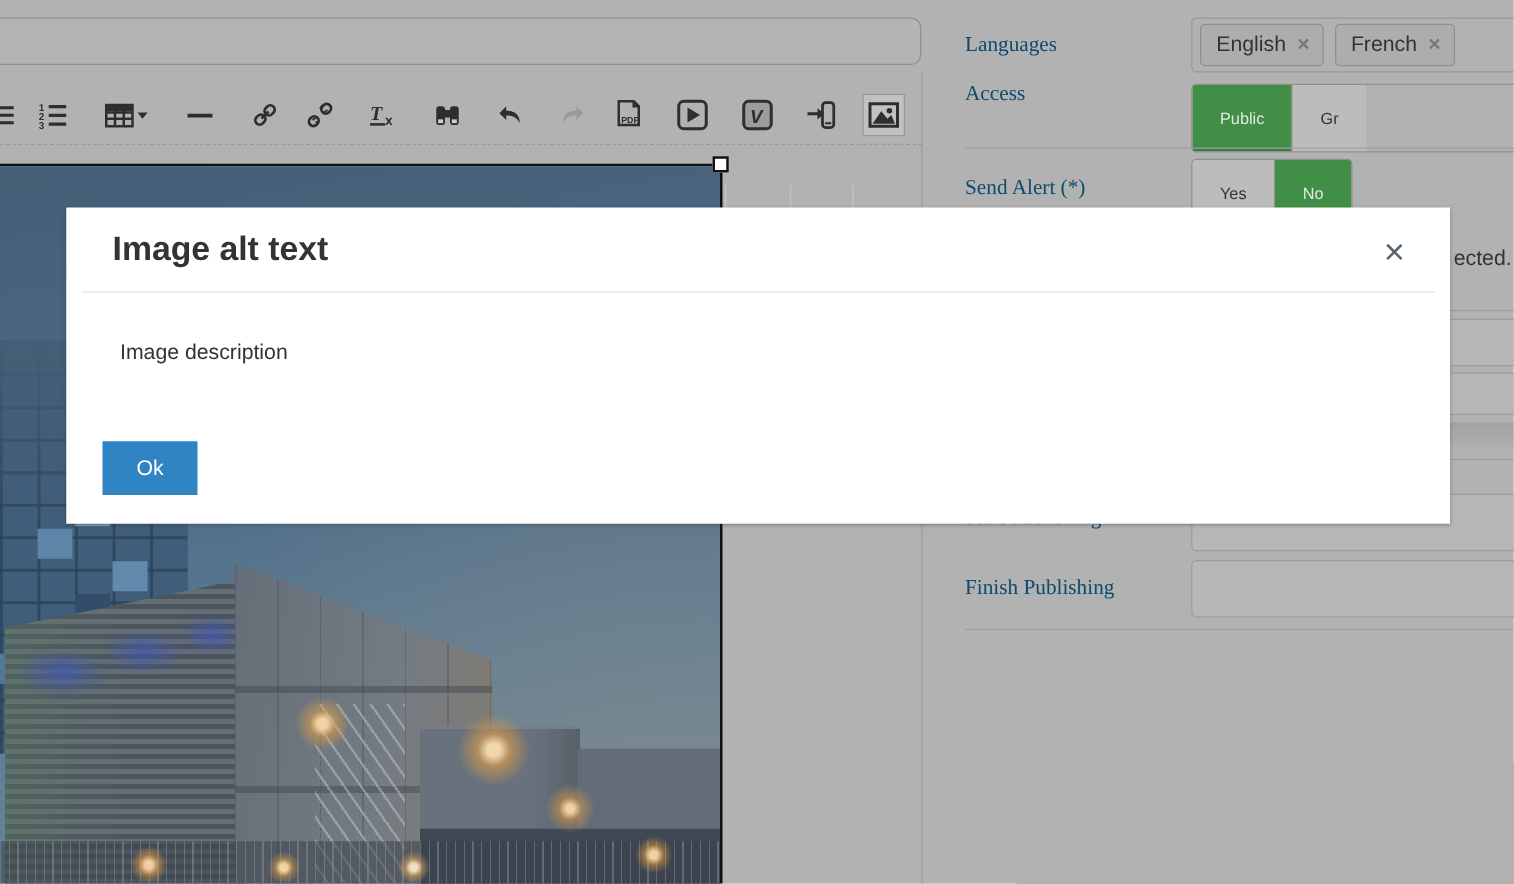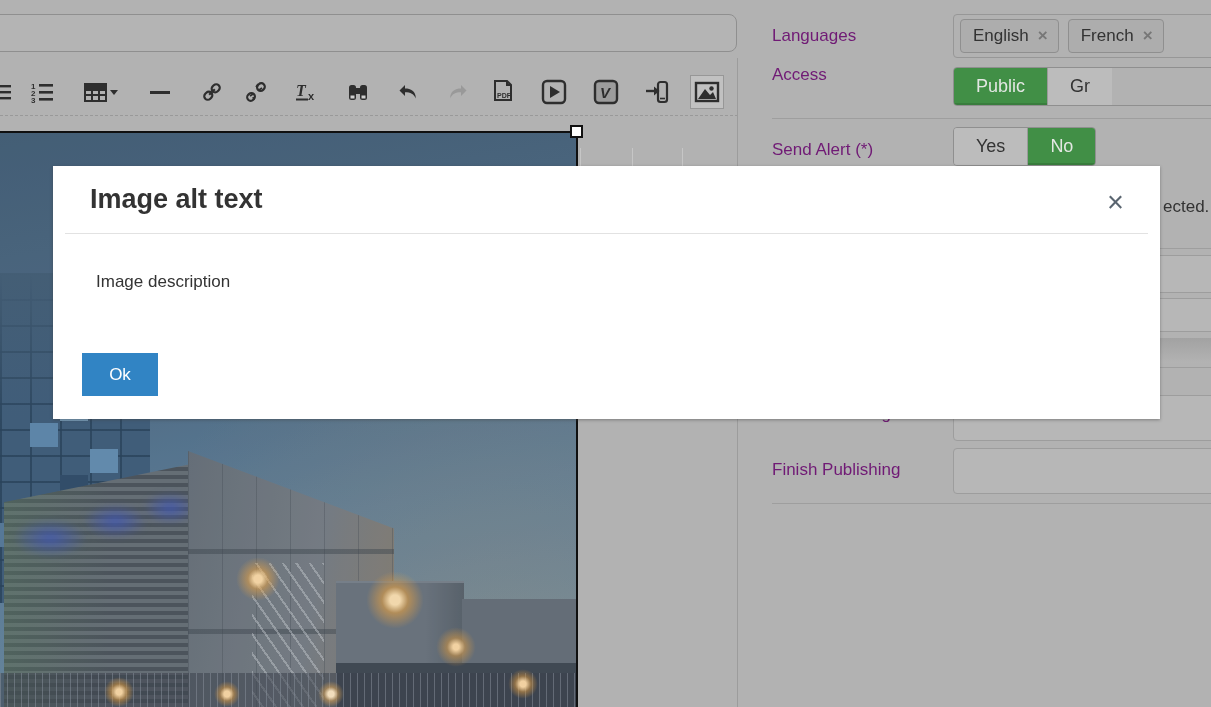--- a/index.html
+++ b/index.html
@@ -49,27 +49,27 @@
   .rbox1{position:absolute;left:336px;top:448px;width:128px;height:128px;background:linear-gradient(90deg,#5d6874 70%,#49545f);border-top:2px solid #6d7884;}
   .rbox2{position:absolute;left:462px;top:466px;width:116px;height:110px;background:#57626e;}
   .rdark{position:absolute;left:336px;top:530px;width:242px;height:46px;background:#2d3743;}
   .fence{position:absolute;left:0;top:540px;width:100%;height:36px;
     background:repeating-linear-gradient(90deg,rgba(132,142,156,.5) 0 1px,transparent 1px 7px),rgba(38,46,58,.55);}
   .lamp{position:absolute;border-radius:50%;}
   .dim{position:absolute;inset:0;background:rgba(165,165,165,.16);}
   .handle{position:absolute;left:570px;top:125px;width:13px;height:13px;background:#fff;border:2px solid #111;box-sizing:border-box;z-index:3;}
   
   .sidebar{position:absolute;left:738px;top:0;width:473px;height:707px;color:#333;font-size:17px;}
-  .sb-label{position:absolute;left:34px;color:#701a75;}
+  .sb-label{position:absolute;left:34px;color:#0c4a6e;font-family:Liberation Serif, serif;}
   .sb-sep{position:absolute;left:34px;right:0;height:1px;background:#9e9e9e;}
   .lang-field{position:absolute;left:215px;top:14px;right:-12px;height:44px;border:1px solid #979797;border-radius:4px;box-sizing:border-box;display:flex;align-items:center;padding-left:6px;gap:9px;}
   .chip{display:flex;align-items:center;gap:9px;height:32px;padding:0 10px 0 12px;background:#adadad;border:1px solid #8f8f8f;border-radius:4px;}
   .chip .x{color:#777;font-weight:bold;font-size:17px;cursor:pointer;}
   .btn-group{position:absolute;display:flex;border-radius:4px;overflow:hidden;border:1px solid #8f8f8f;box-sizing:border-box;}
-  .btn-group .gbtn{display:flex;align-items:center;justify-content:center;height:37px;font-size:18px;background:#bcbcbc;color:#333;border:none;border-right:1px solid #9a9a9a;cursor:pointer;padding:0 22px;}
+  .btn-group .gbtn{display:flex;align-items:center;justify-content:center;height:53px;font-size:13px;background:#bcbcbc;color:#333;border:none;border-right:1px solid #9a9a9a;cursor:pointer;padding:0 22px;}
   .btn-group .gbtn:last-child{border-right:none;}
   .btn-group .gbtn.green{background:#418f46;color:#e3e7e3;box-shadow:inset 0 -2px 0 rgba(0,0,0,.12);}
   .partial-msg{position:absolute;left:425px;top:197px;color:#333;}
   .sb-input{position:absolute;left:215px;right:-12px;height:46px;background:#b7b7b7;border:1px solid #9d9d9d;border-radius:4px;box-sizing:border-box;font-family:"Liberation Sans",sans-serif;font-size:16px;color:#333;padding:0 10px;}
   .sb-band{position:absolute;left:34px;right:0;background:linear-gradient(180deg,#a2a2a2,#b3b3b3);}
   
   .modal{position:absolute;left:53px;top:166px;width:1107px;height:253px;background:#fff;z-index:10;box-shadow:0 1px 3px rgba(60,60,60,.45);}
   .modal-title{position:absolute;left:37px;top:18px;font-size:27px;font-weight:bold;color:#333;margin:0;}
   .modal-close{position:absolute;right:36px;top:22px;font-size:29px;line-height:1;color:#5a6570;background:none;border:none;cursor:pointer;padding:0;font-family:"Liberation Sans",sans-serif;}
   .modal-divider{position:absolute;left:12px;right:12px;top:67px;height:1px;background:#e2e2e2;}

